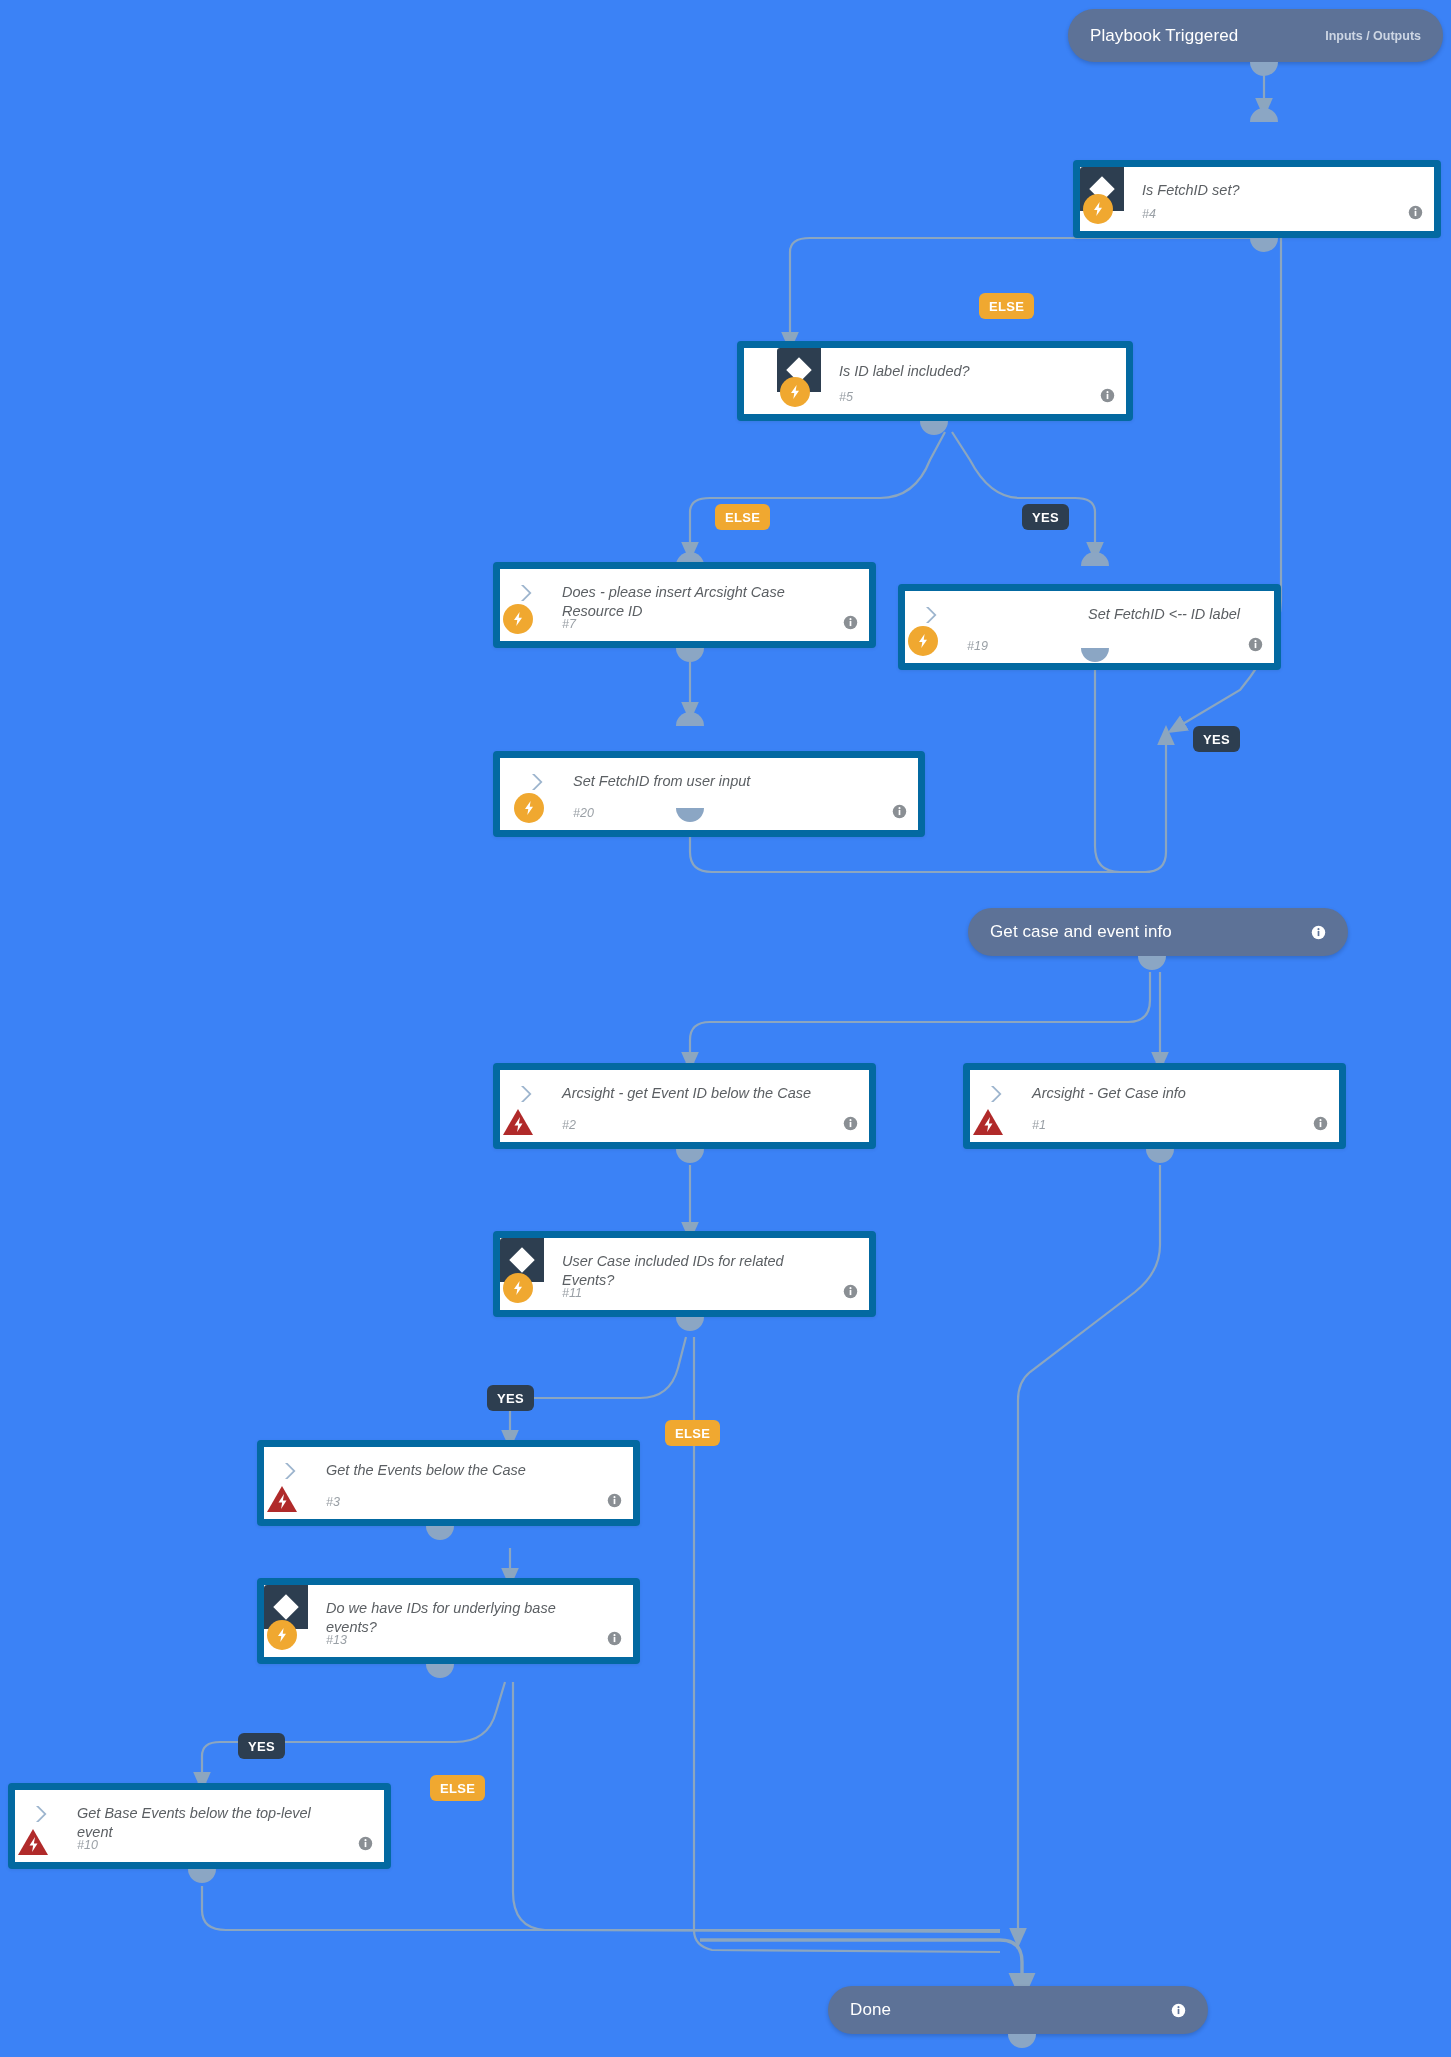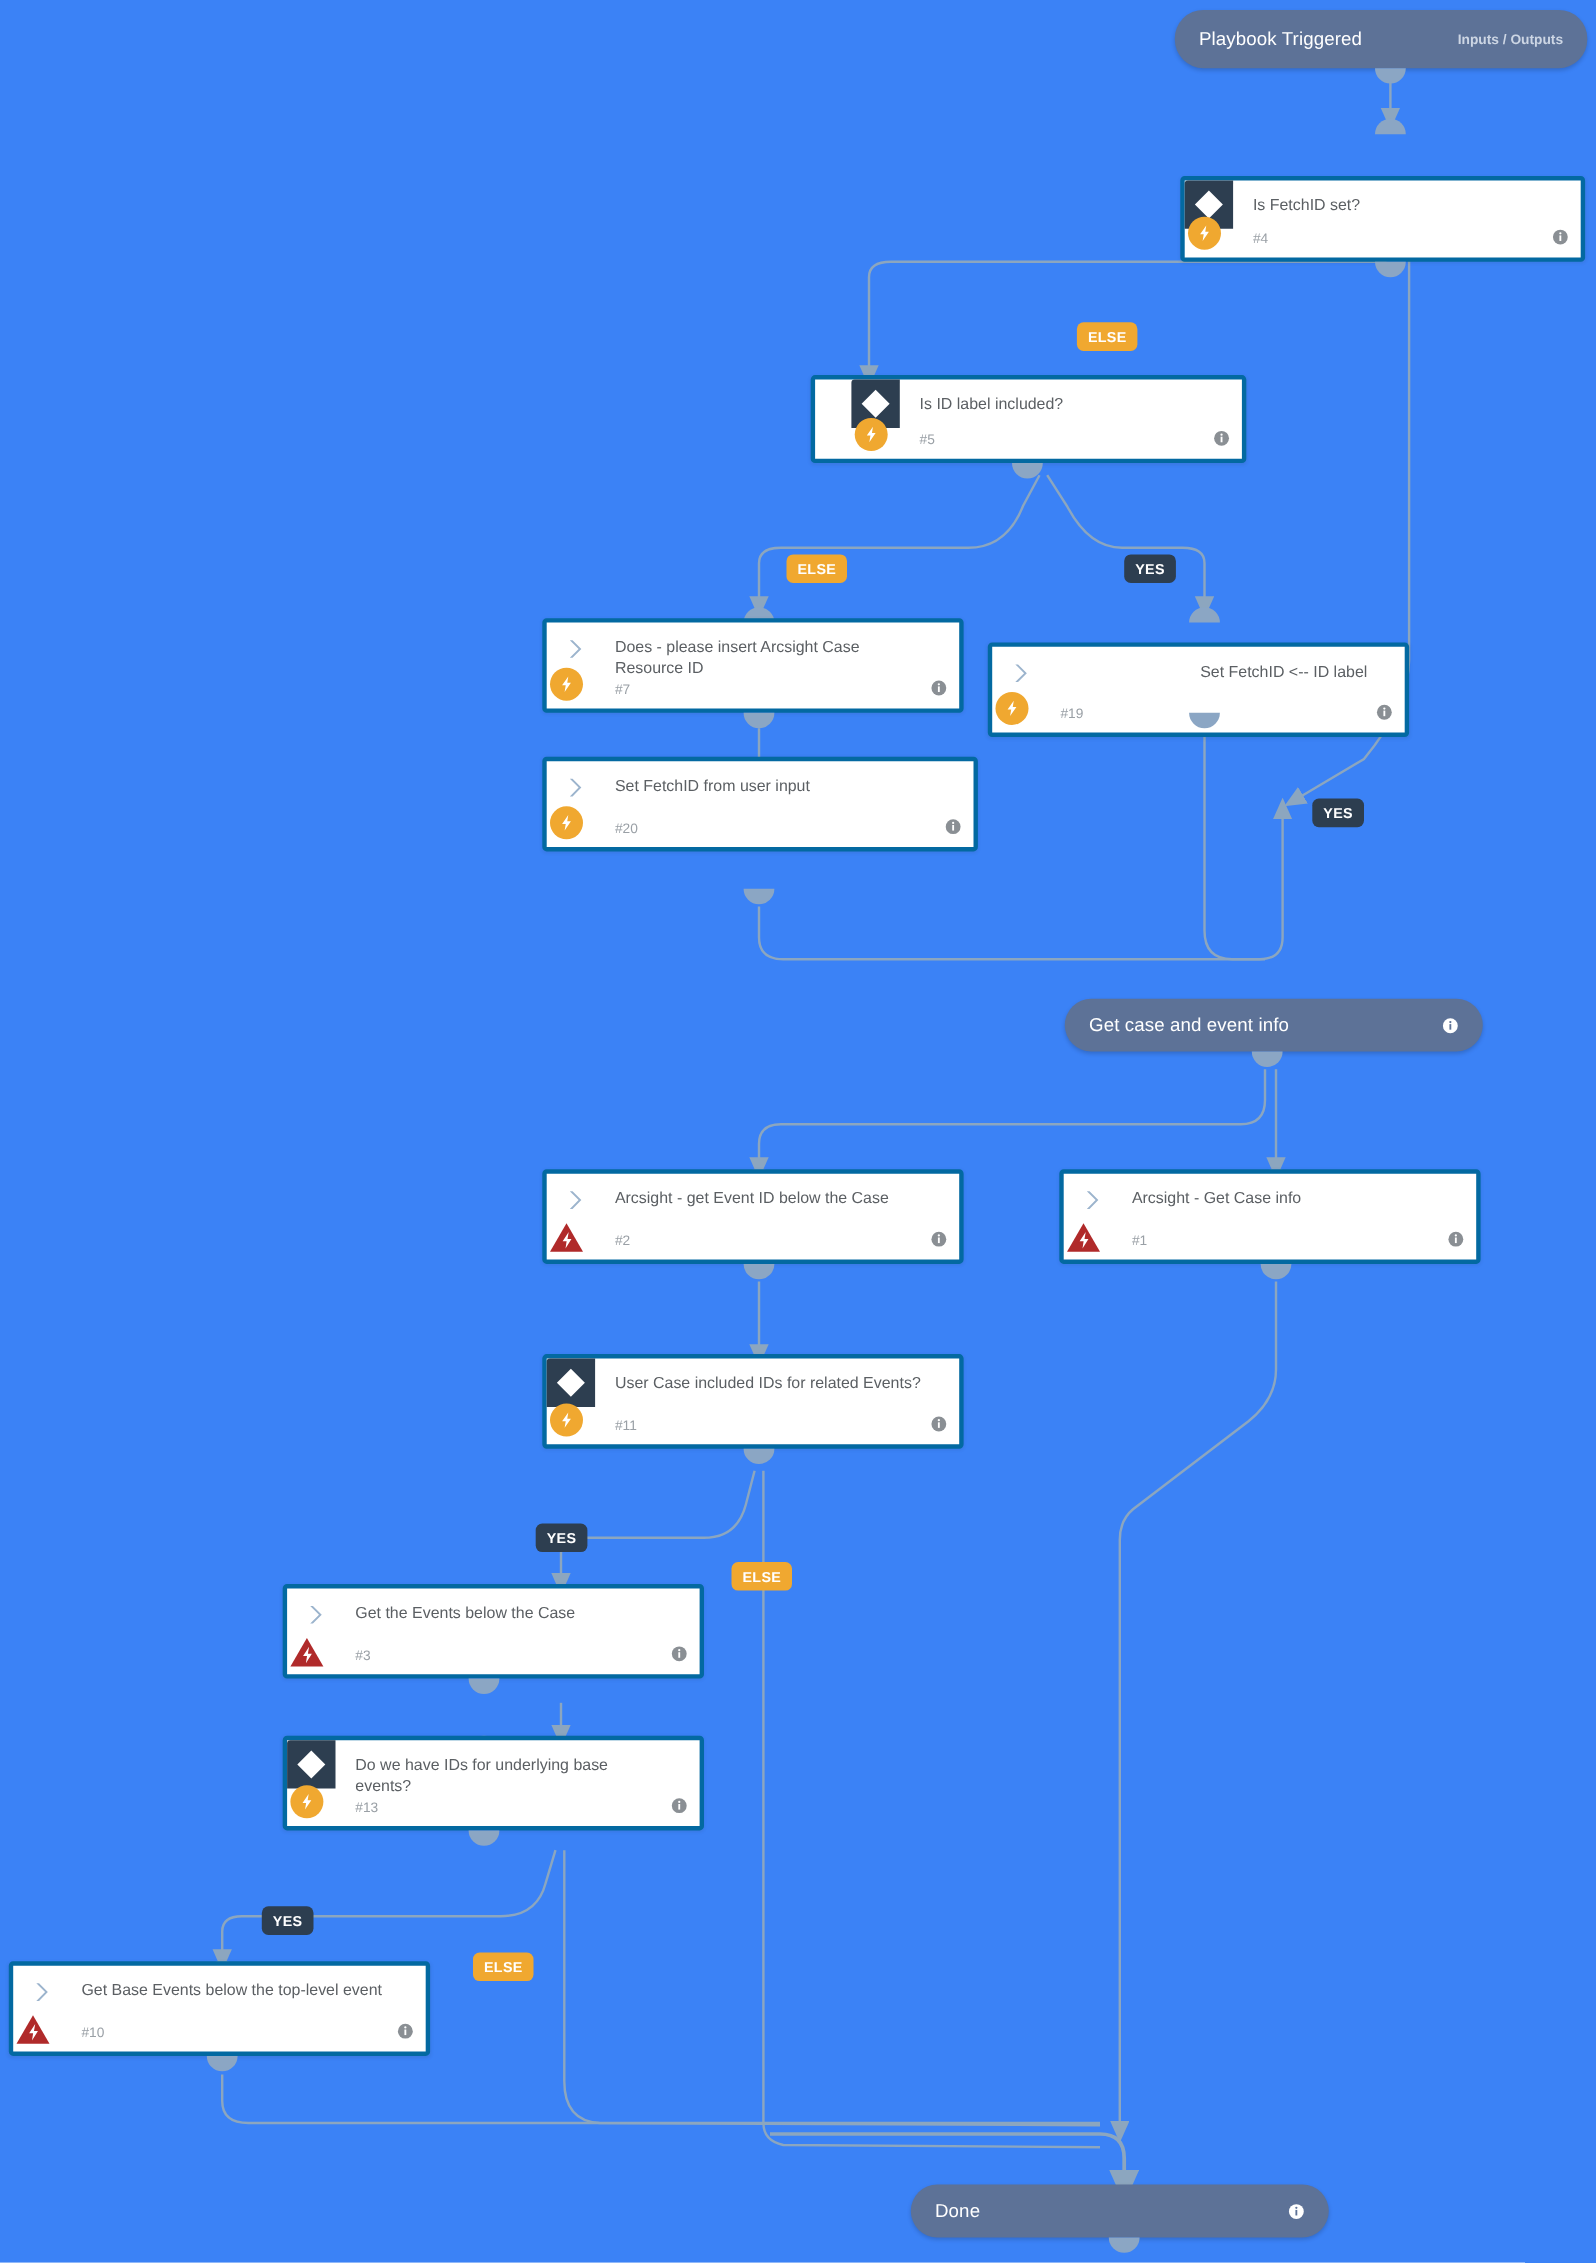--- a/index.html
+++ b/index.html
@@ -63,23 +63,24 @@
   }
   .pill .info-badge {
     margin-left: auto;
   }
 
   
   .card {
     position: absolute;
     box-sizing: border-box;
     background: #ffffff;
-    border: 4px solid #0369a1;
+    border: 7px solid #0369a1;
     border-radius: 4px;
     box-shadow: 0 1px 3px rgba(40,60,90,0.13);
+    font-style: italic;
   }
   .card-inner {
     position: relative;
     height: 100%;
     width: 100%;
   }
   .card-title {
     position: absolute;
     left: 62px;
     top: 14px;
@@ -346,21 +347,21 @@
             <circle cx="8" cy="8" r="7.2" fill="#8a8f94"></circle>
             <rect x="7.1" y="6.4" width="1.8" height="5.4" fill="#fff"></rect>
             <circle cx="8" cy="4.4" r="1.1" fill="#fff"></circle>
           </svg>
       </span>
     </div>
   </div>
   <div class="port bottom" style="left:1081px; top:648px;"></div>
 
   <div class="port top" style="left:676px; top:712px;"></div>
-  <div class="card" style="left:493px; top:688px; width:396px; height:86px;">
+  <div class="card" style="left:493px; top:751px; width:432px; height:86px;padding-left:11px;">
     <div class="card-inner">
       <span class="task-chev">
         <svg width="24" height="24" viewBox="0 0 24 24">
             <path d="M7 4 L15 12 L7 20 L9.5 20 L17.5 12 L9.5 4 Z" fill="#9cb4cd"></path>
           </svg>
       </span>
       <div class="card-title">Set FetchID from user input</div>
       <div class="badge-bolt">
         <svg width="16" height="16" viewBox="0 0 16 16">
             <path d="M9.6 1 4 9h3.3l-1 6 5.7-8.3H8.7z" fill="#fff"></path>

